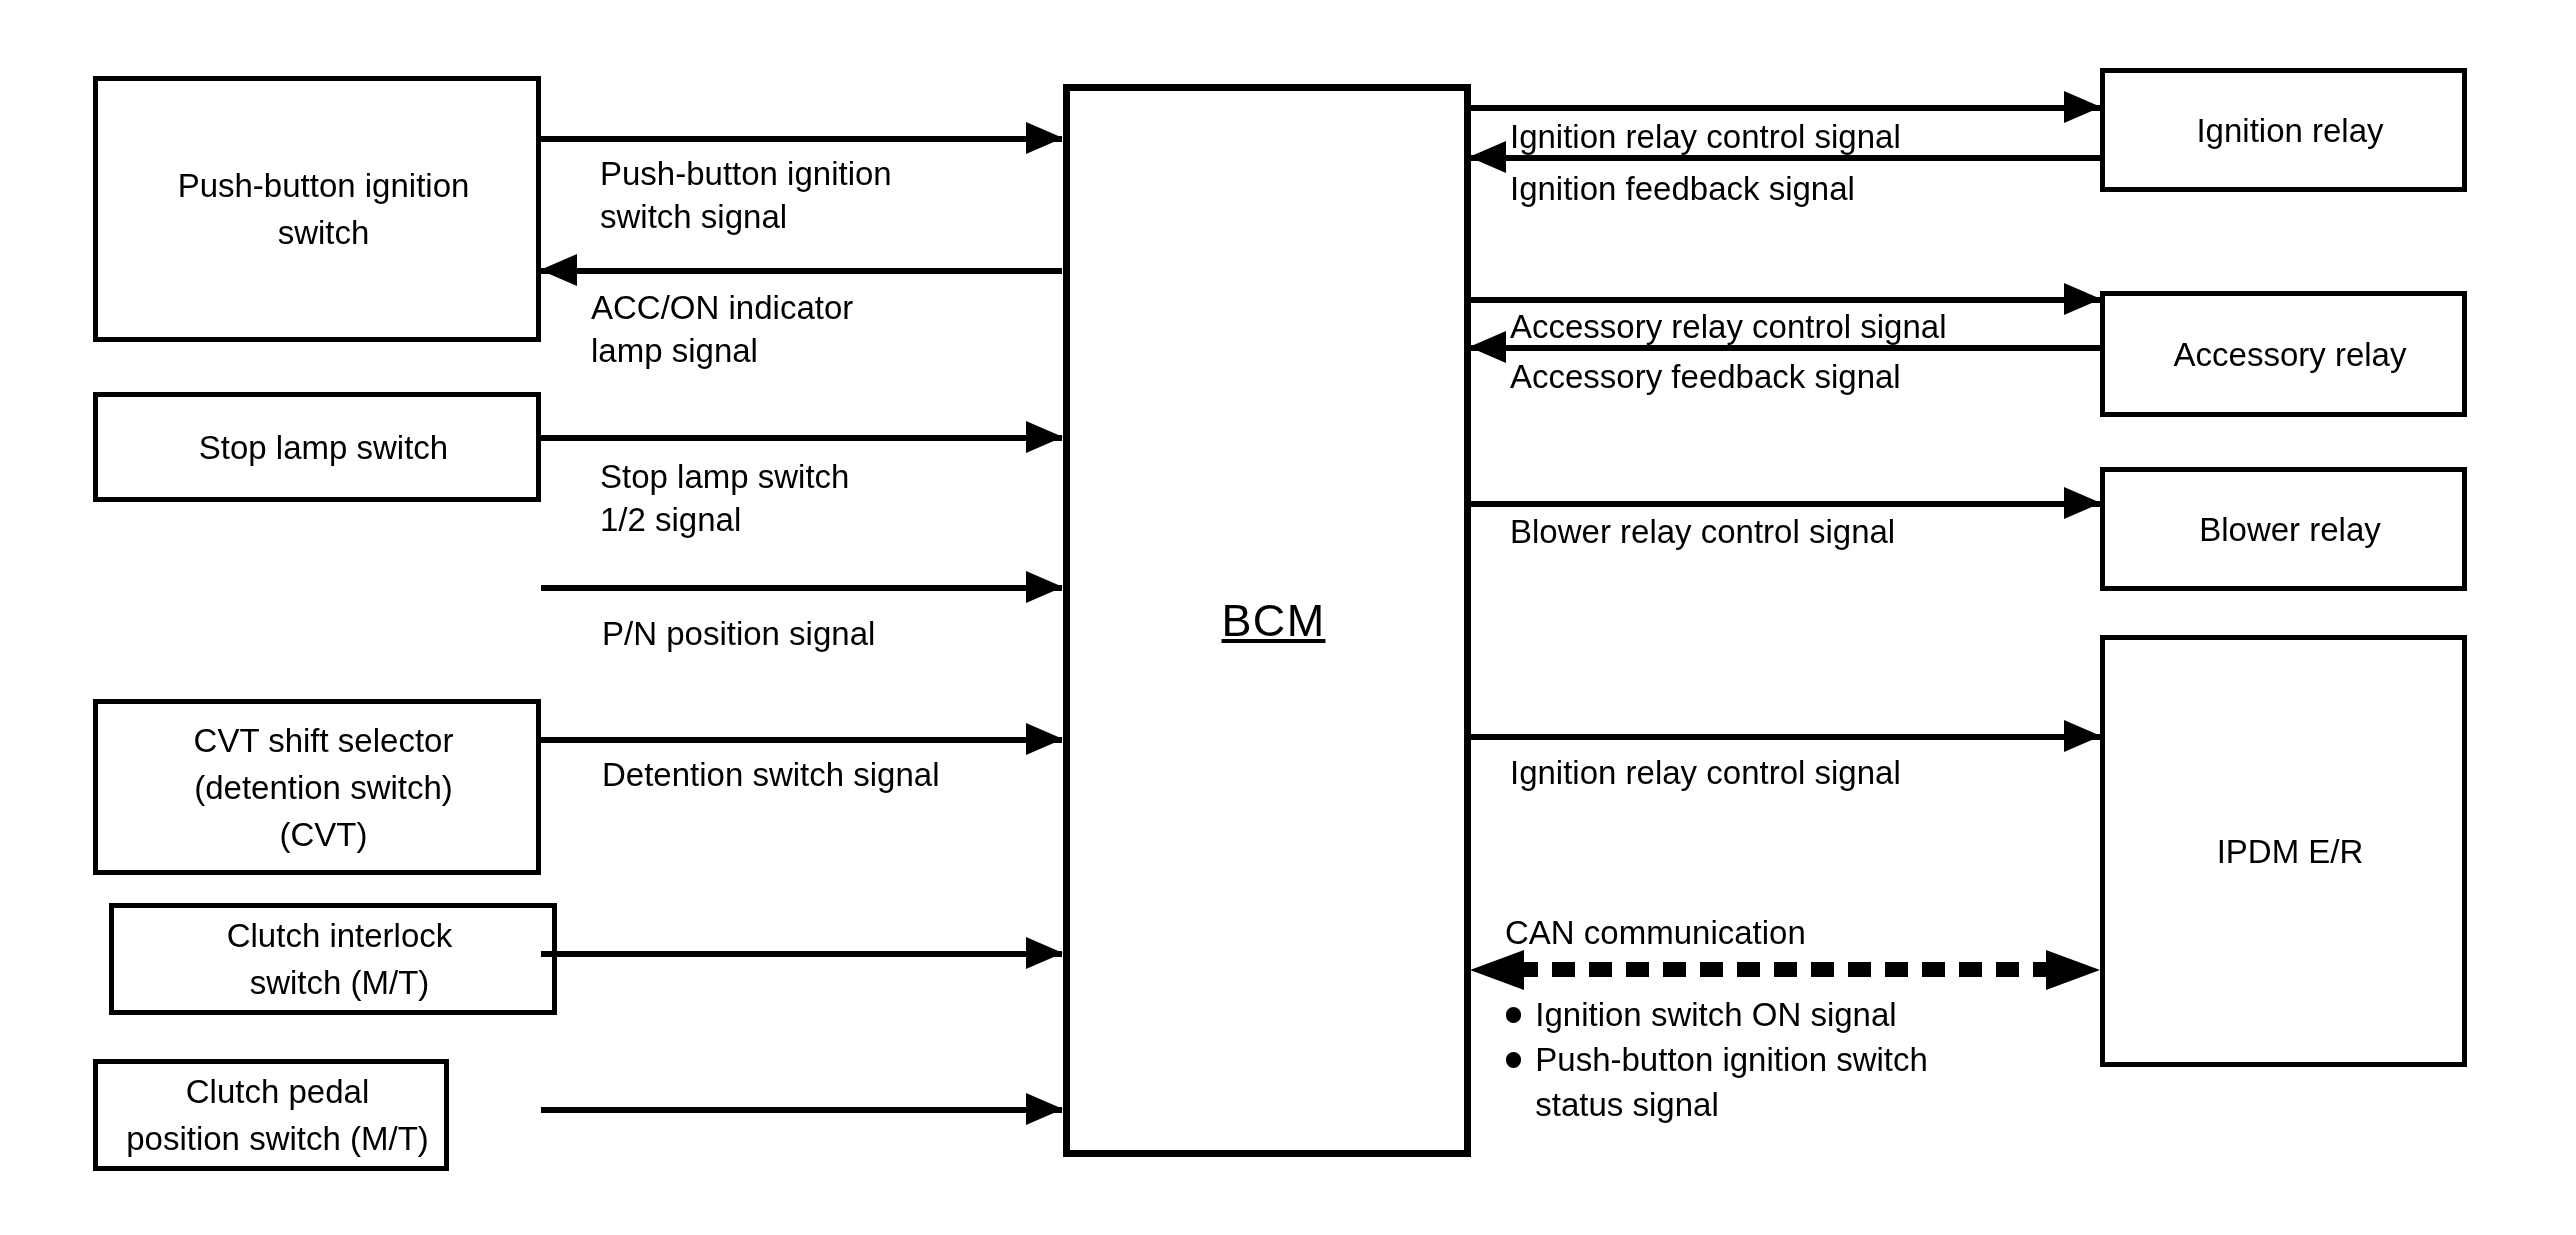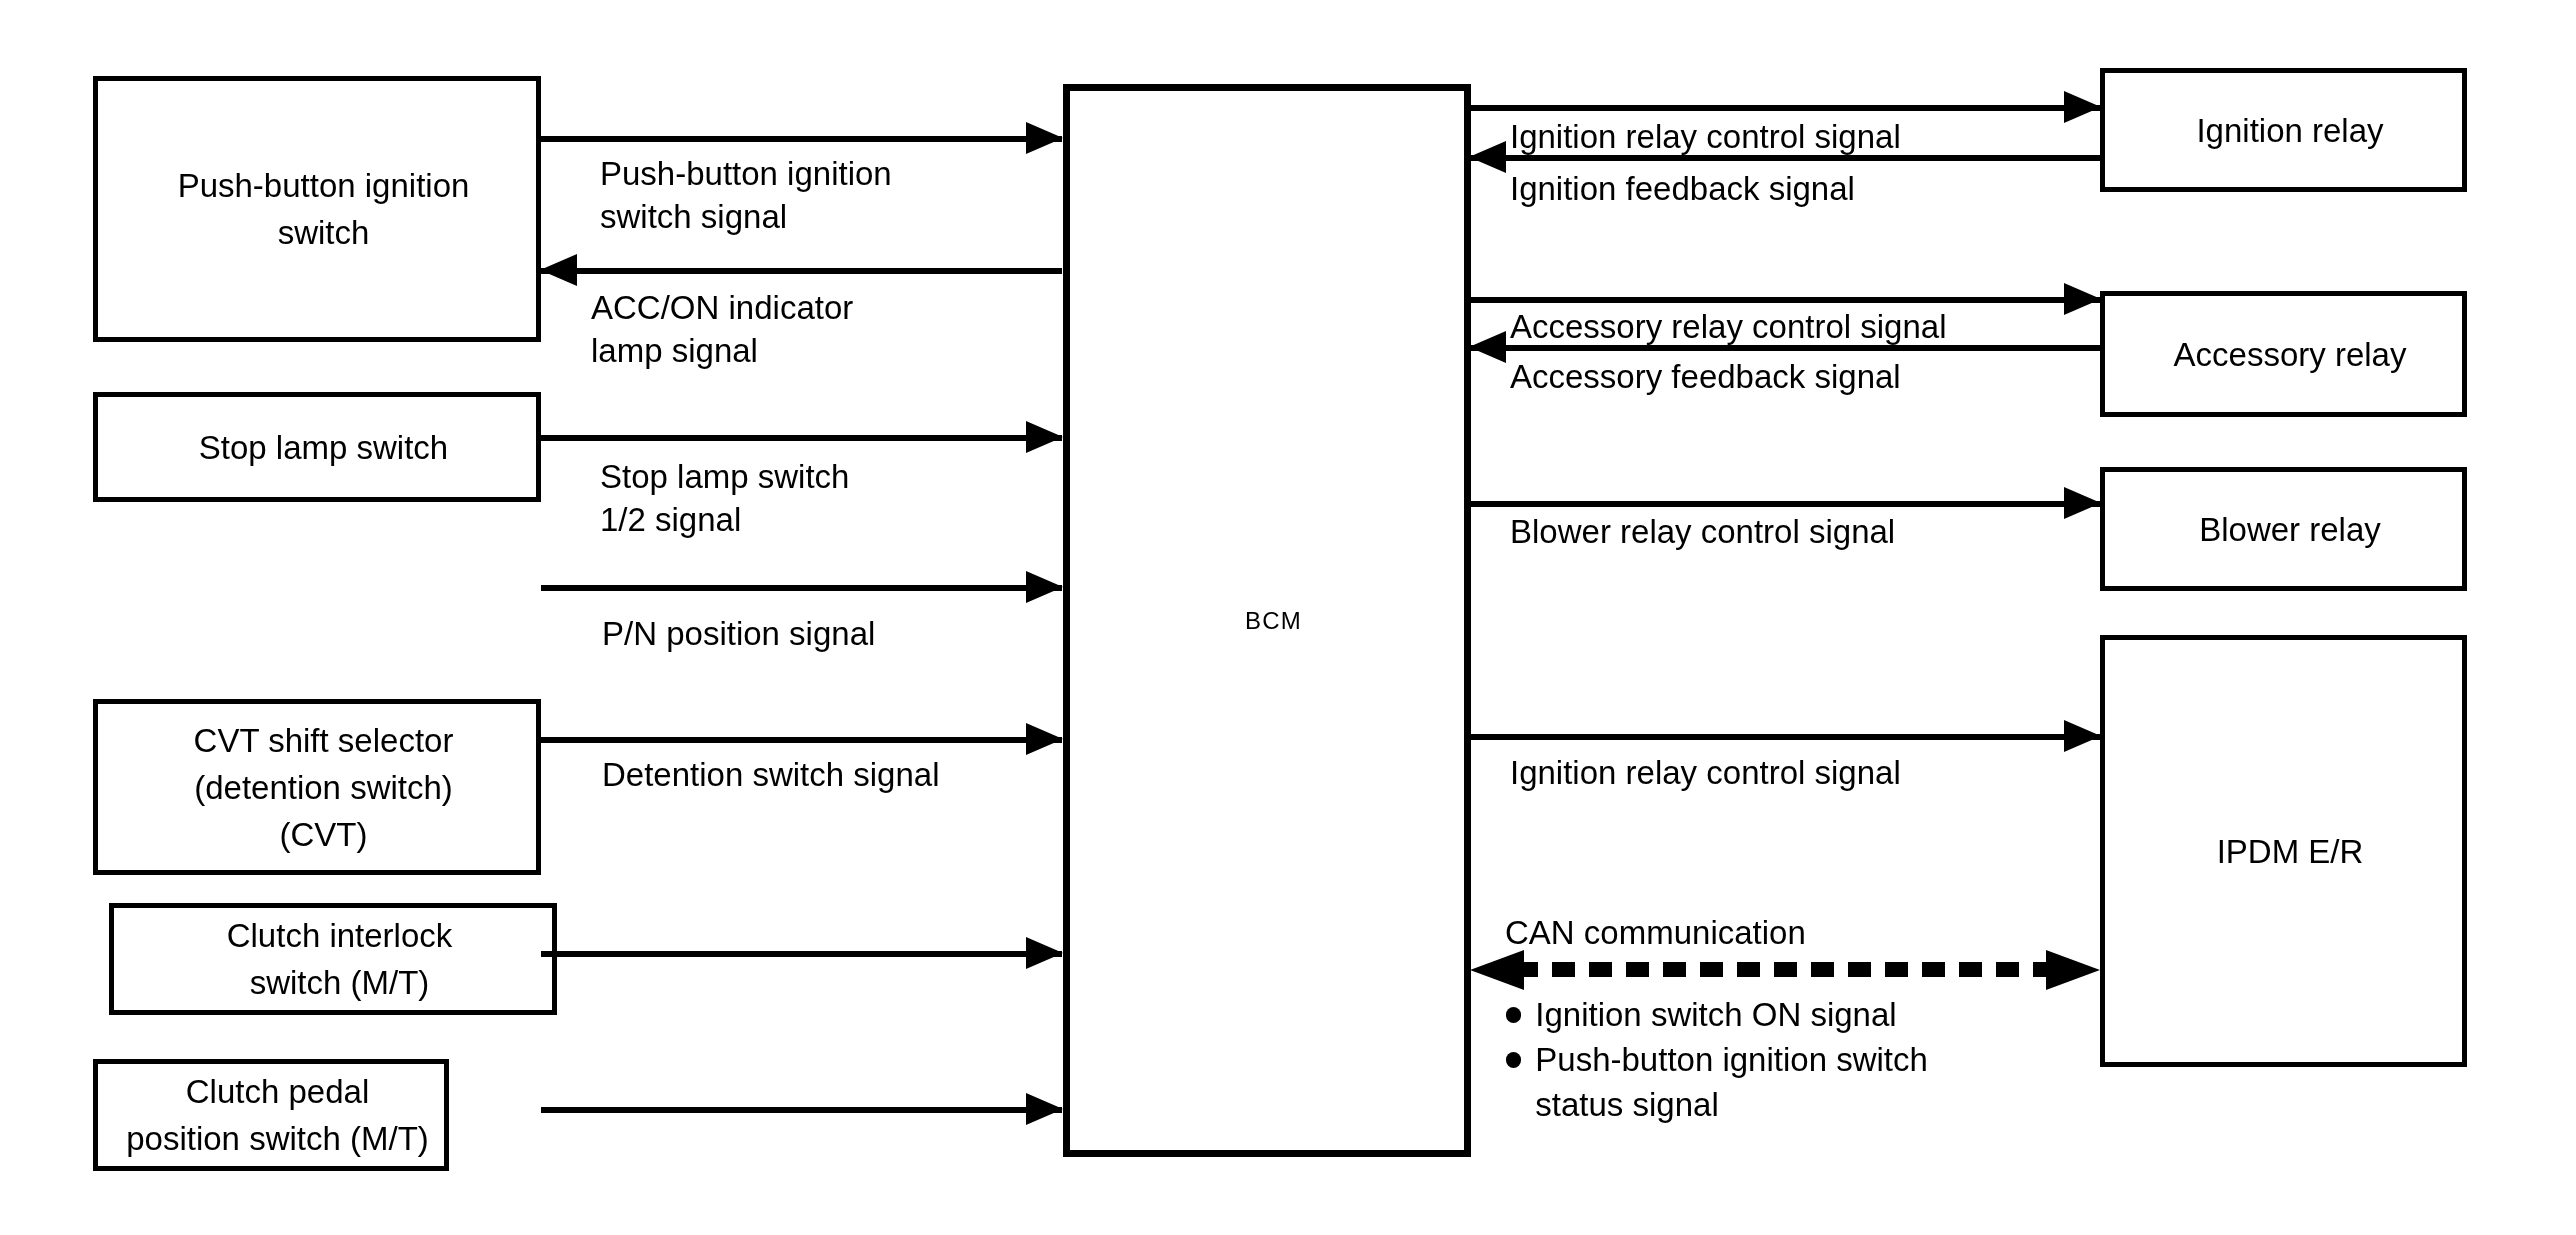--- a/index.html
+++ b/index.html
@@ -6,21 +6,21 @@
   html,body { background:#ffffff; }
   body { font-family:"Liberation Sans", sans-serif; color:#000; }
   .canvas { position:relative; width:2576px; height:1235px; background:#fff; overflow:hidden; }
 
   .box {
     position:absolute; border:5.1px solid #000; background:#fff;
     display:flex; align-items:center; justify-content:center;
     text-align:center; white-space:pre-line;
     font-size:33px; line-height:47px;padding-left:13px;
   }
-  .box.bcm { border-width:7px; font-size:24px; letter-spacing:1.3px; }
+  .box.bcm { border-width:7px; font-size:45px; letter-spacing:1.3px;text-decoration:underline; }
 
   .sig { position:absolute; font-size:33px; line-height:43px; white-space:pre-line; }
 
   .arrow { position:absolute; height:36px; }
   .arrow .shaft { position:absolute; left:0; right:0; top:50%; height:5.7px; margin-top:-3.2px; background:#000; }
   .arrow .head-r { position:absolute; right:-1.3px; top:50%; margin-top:-16.6px; width:0; height:0;
                    border-left:37px solid #000; border-top:16.6px solid transparent; border-bottom:16.6px solid transparent; }
   .arrow .head-l { position:absolute; left:-1.3px; top:50%; margin-top:-16.6px; width:0; height:0;
                    border-right:37px solid #000; border-top:16.6px solid transparent; border-bottom:16.6px solid transparent; }
 

